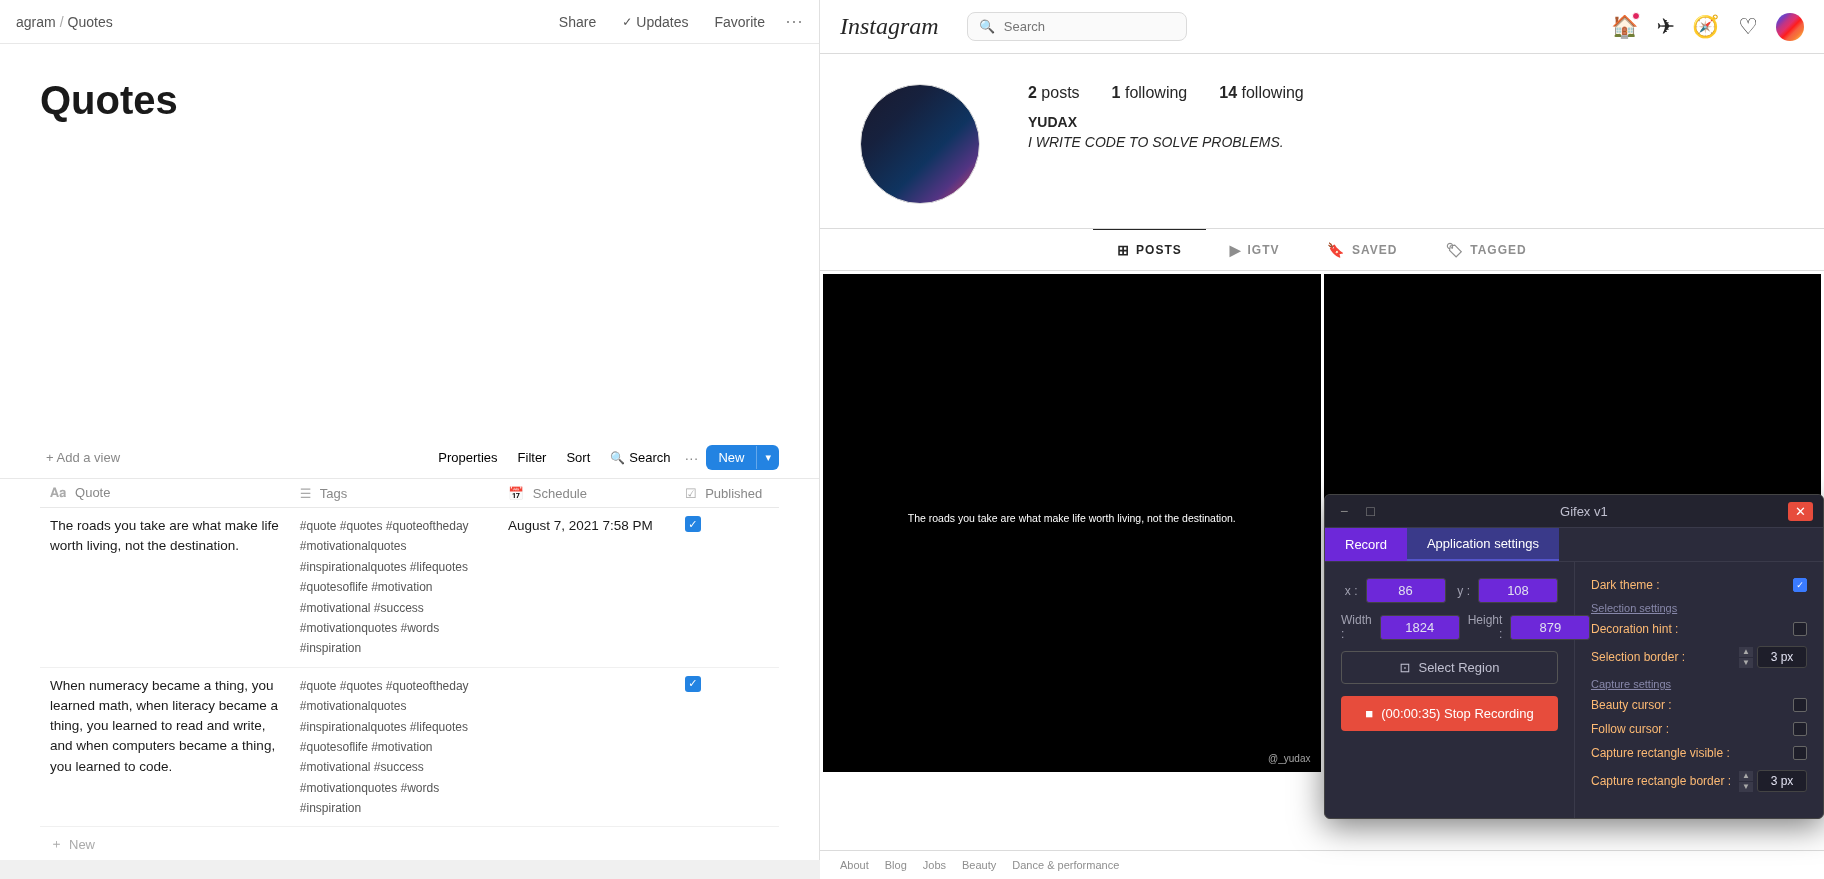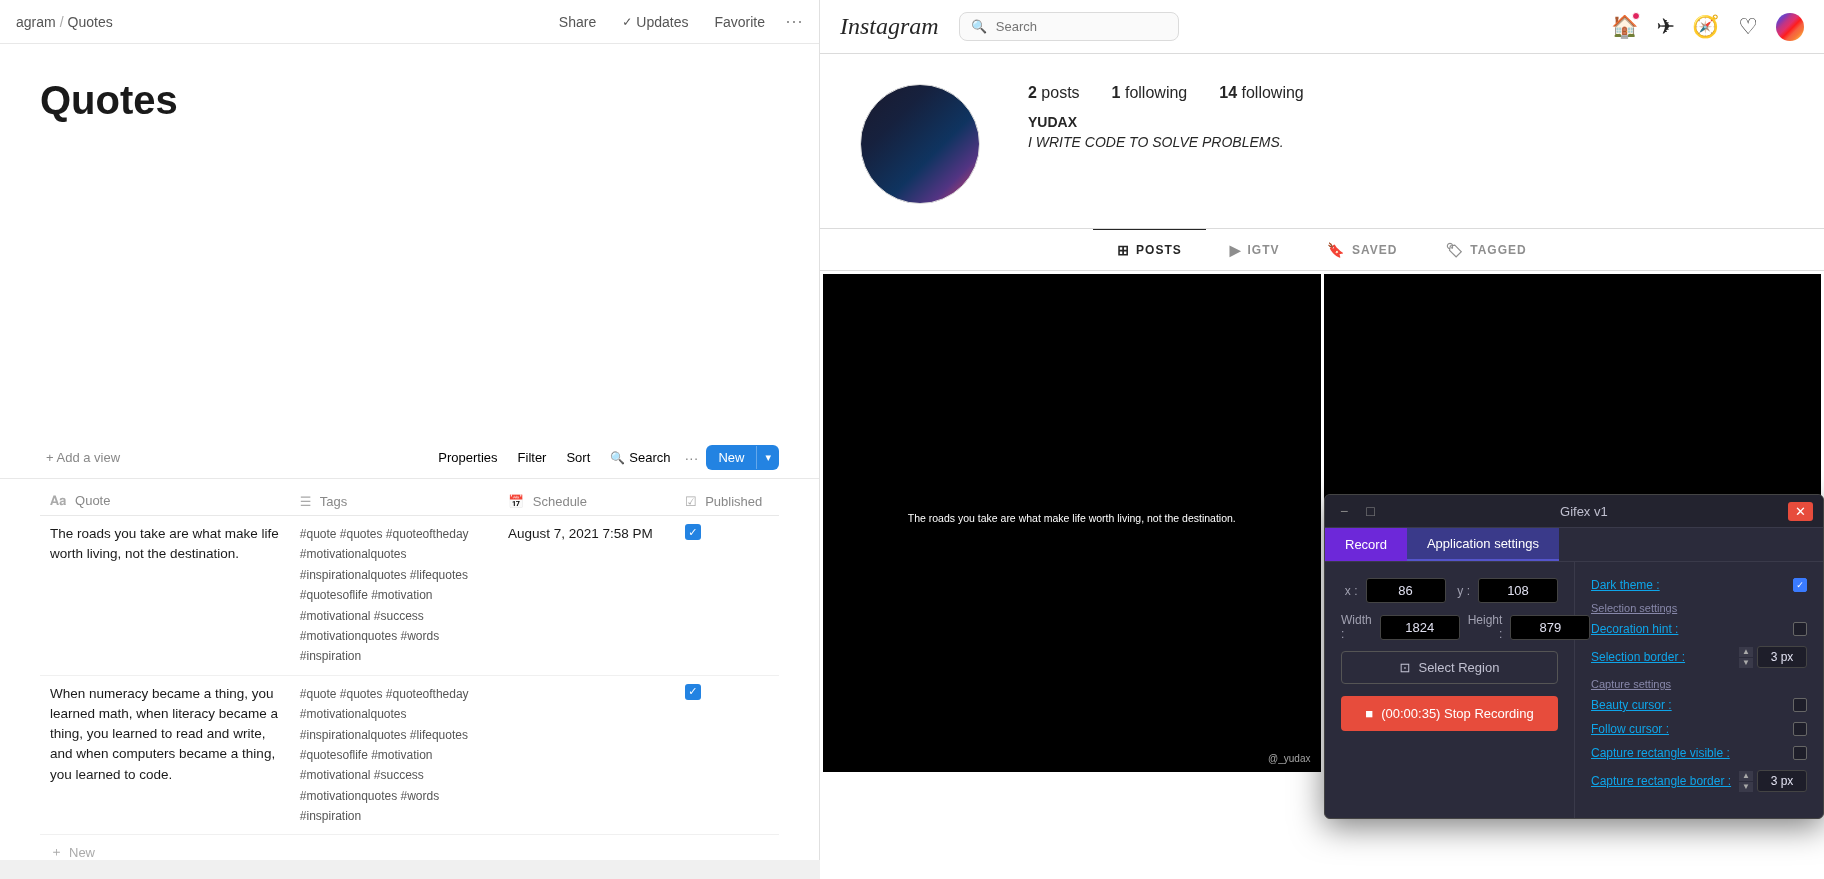--- a/index.html
+++ b/index.html
@@ -132,21 +132,20 @@
       color: #fff;
       font-size: 11px;
       border-left: 1px solid rgba(255,255,255,0.3);
     }
 
     
     .notion-table {
       width: 100%;
       border-collapse: collapse;
       font-size: 13.5px;
-      margin-top: 8px;
     }
     .notion-table thead tr th {
       text-align: left;
       padding: 6px 10px;
       color: #888;
       font-weight: 500;
       font-size: 13px;
       border-bottom: 1px solid #e8e8e8;
       white-space: nowrap;
     }
@@ -202,21 +201,21 @@
     }
 
     
     .ig-header {
       display: flex;
       align-items: center;
       padding: 0 20px;
       height: 54px;
       border-bottom: 1px solid #dbdbdb;
       flex-shrink: 0;
-      gap: 20px;
+      gap: 28px;
     }
     .ig-logo {
       font-family: 'Georgia', serif;
       font-size: 24px;
       color: #262626;
       font-style: italic;
       font-weight: 400;
       flex-shrink: 0;
     }
     .ig-search-wrap {
@@ -503,21 +502,21 @@
       margin-bottom: 10px;
     }
     .gifex-label {
       font-size: 12px;
       color: #a0a0b0;
       width: 46px;
       text-align: right;
     }
     .gifex-label-w { width: 46px; text-align: left; }
     .gifex-input {
-      background: #000000;
+      background: #6d28d9;
       border: 1px solid #444;
       border-radius: 3px;
       color: #e0e0f0;
       font-size: 13px;
       padding: 4px 8px;
       width: 80px;
       text-align: center;
     }
 
     .gifex-select-region-btn {
@@ -555,21 +554,21 @@
 
     
     .gifex-setting-row {
       display: flex;
       align-items: center;
       justify-content: space-between;
       margin-bottom: 10px;
       font-size: 12px;
       color: #c0c0d0;
     }
-    .gifex-setting-label { color: #0ea5e9; text-decoration: underline; }
+    .gifex-setting-label { color: #fdba74; }
     .gifex-checkbox {
       width: 14px; height: 14px;
       border: 1px solid #666;
       background: #1e1e2a;
       border-radius: 2px;
       cursor: pointer;
       display: flex; align-items: center; justify-content: center;
     }
     .gifex-checkbox.checked { background: #3a7bff; border-color: #3a7bff; color: #fff; font-size: 9px; }
 
@@ -784,20 +783,27 @@
         <div class="ig-post-handle">@_yudax</div>
       </div>
       <div class="ig-post">
         <div class="ig-post-text">
           <div class="ig-post-quote">You have one life. You're dead for tens of billions of years, and you're going to be dead for tens of billions of years.</div>
           <div class="ig-post-author">Naval Ravikant</div>
         </div>
       </div>
     </div>
 
+    <div class="ig-footer">
+      <a>About</a>
+      <a>Blog</a>
+      <a>Jobs</a>
+      <a>Beauty</a>
+      <a>Dance &amp; performance</a>
+    </div>
 
     <div class="gifex-window">
 
       <div class="gifex-titlebar">
         <button class="gifex-wm-btn">−</button>
         <button class="gifex-wm-btn">□</button>
         <span class="gifex-title">Gifex v1</span>
         <button class="gifex-close-btn">✕</button>
       </div>
 

